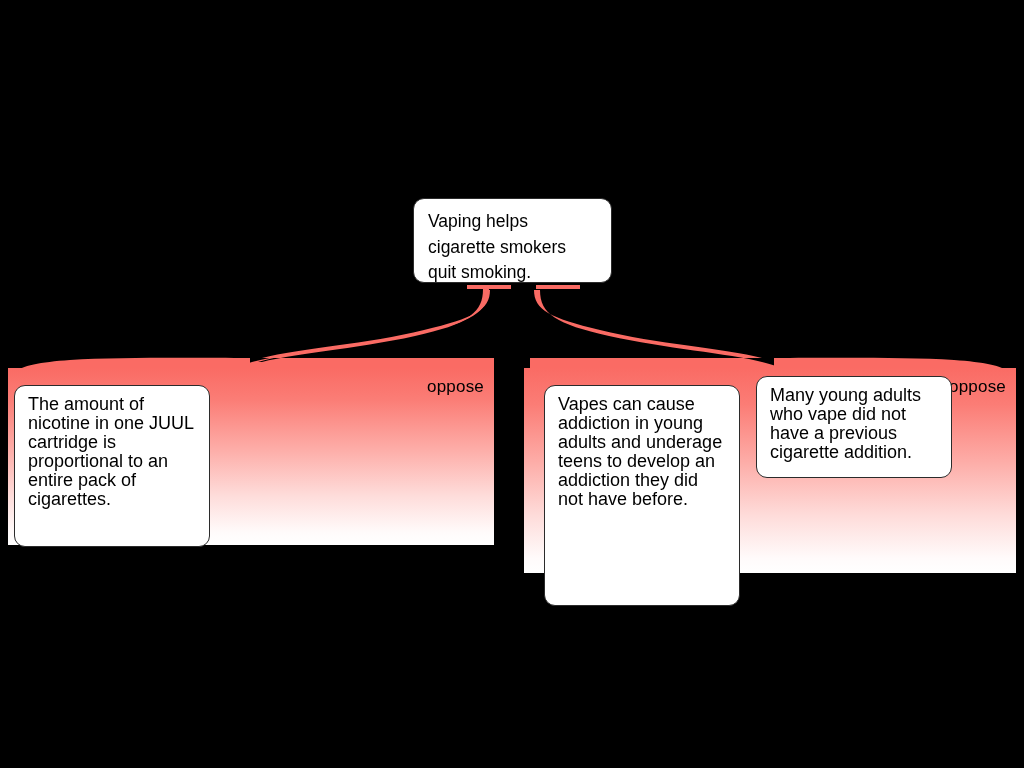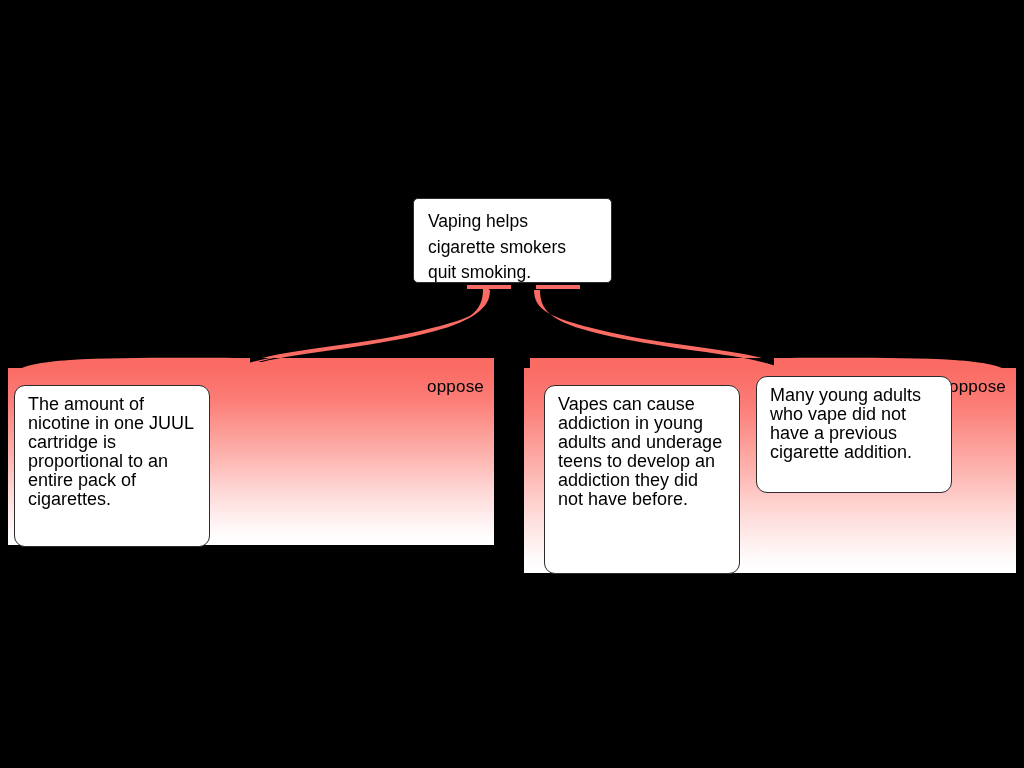--- a/index.html
+++ b/index.html
@@ -32,21 +32,21 @@
     height: 768px;
     z-index: 1;
     pointer-events: none;
   }
 
   
   .node-box {
     position: absolute;
     background: #ffffff;
     border: 1px solid #2b2b2b;
-    border-radius: 5px;
+    border-radius: 11px;
     box-sizing: border-box;
     z-index: 4;
   }
   .node-text {
     color: #000000;
     font-size: 17.5px;
     line-height: 25.5px;
     white-space: pre-line;
     display: block;
   }
@@ -102,22 +102,22 @@
   }
   .card .node-text {
     font-size: 18px;
     line-height: 19px;
   }
 
   
   #card-l1 { left: 14px;  top: 385px; width: 196px; height: 162px; }
   #card-l2 { left: 226px; top: 376px; width: 198px; height: 116px; }
   
-  #card-r1 { left: 544px; top: 385px; width: 196px; height: 189px; }
-  #card-r2 { left: 756px; top: 376px; width: 196px; height: 117px; }
+  #card-r1 { left: 544px; top: 385px; width: 196px; height: 221px; }
+  #card-r2 { left: 756px; top: 376px; width: 196px; height: 102px; }
 </style>
 </head>
 <body>
 
 <div id="canvas">
 
   <svg id="connectors" viewBox="0 0 1024 768" width="1024" height="768" xmlns="http://www.w3.org/2000/svg">
 
     <rect x="467" y="285" width="44" height="4" fill="#fa6b64"></rect>
 

